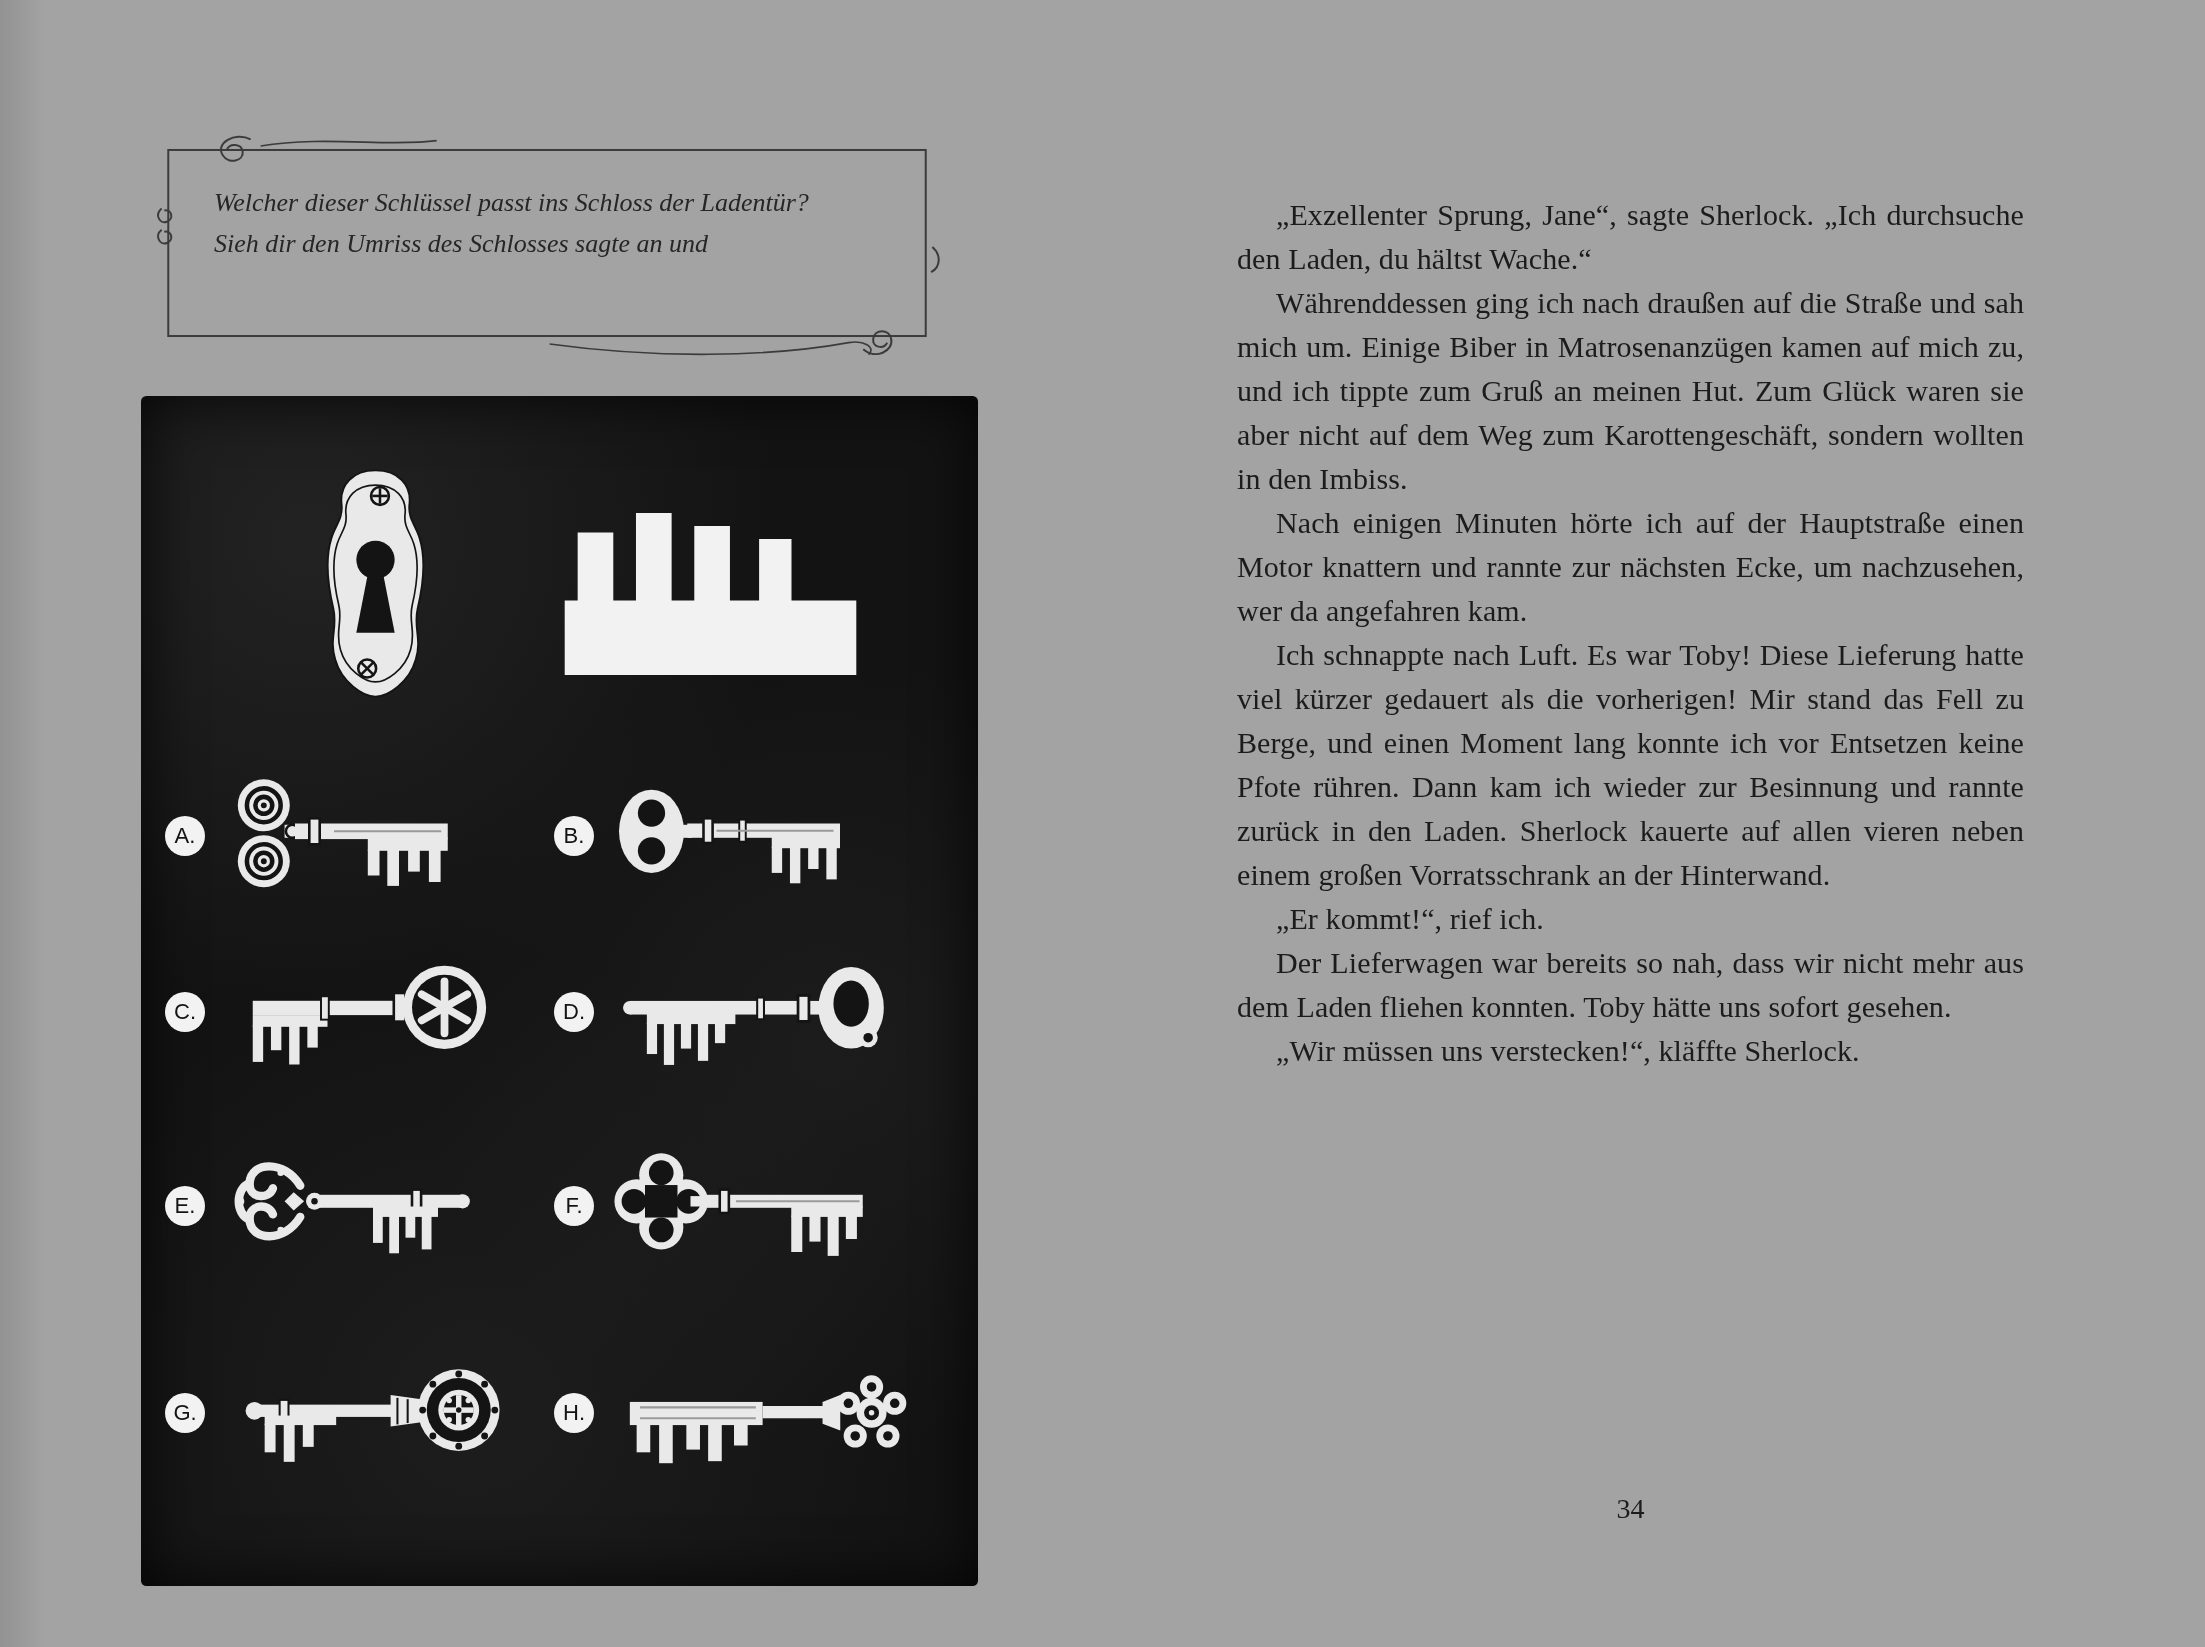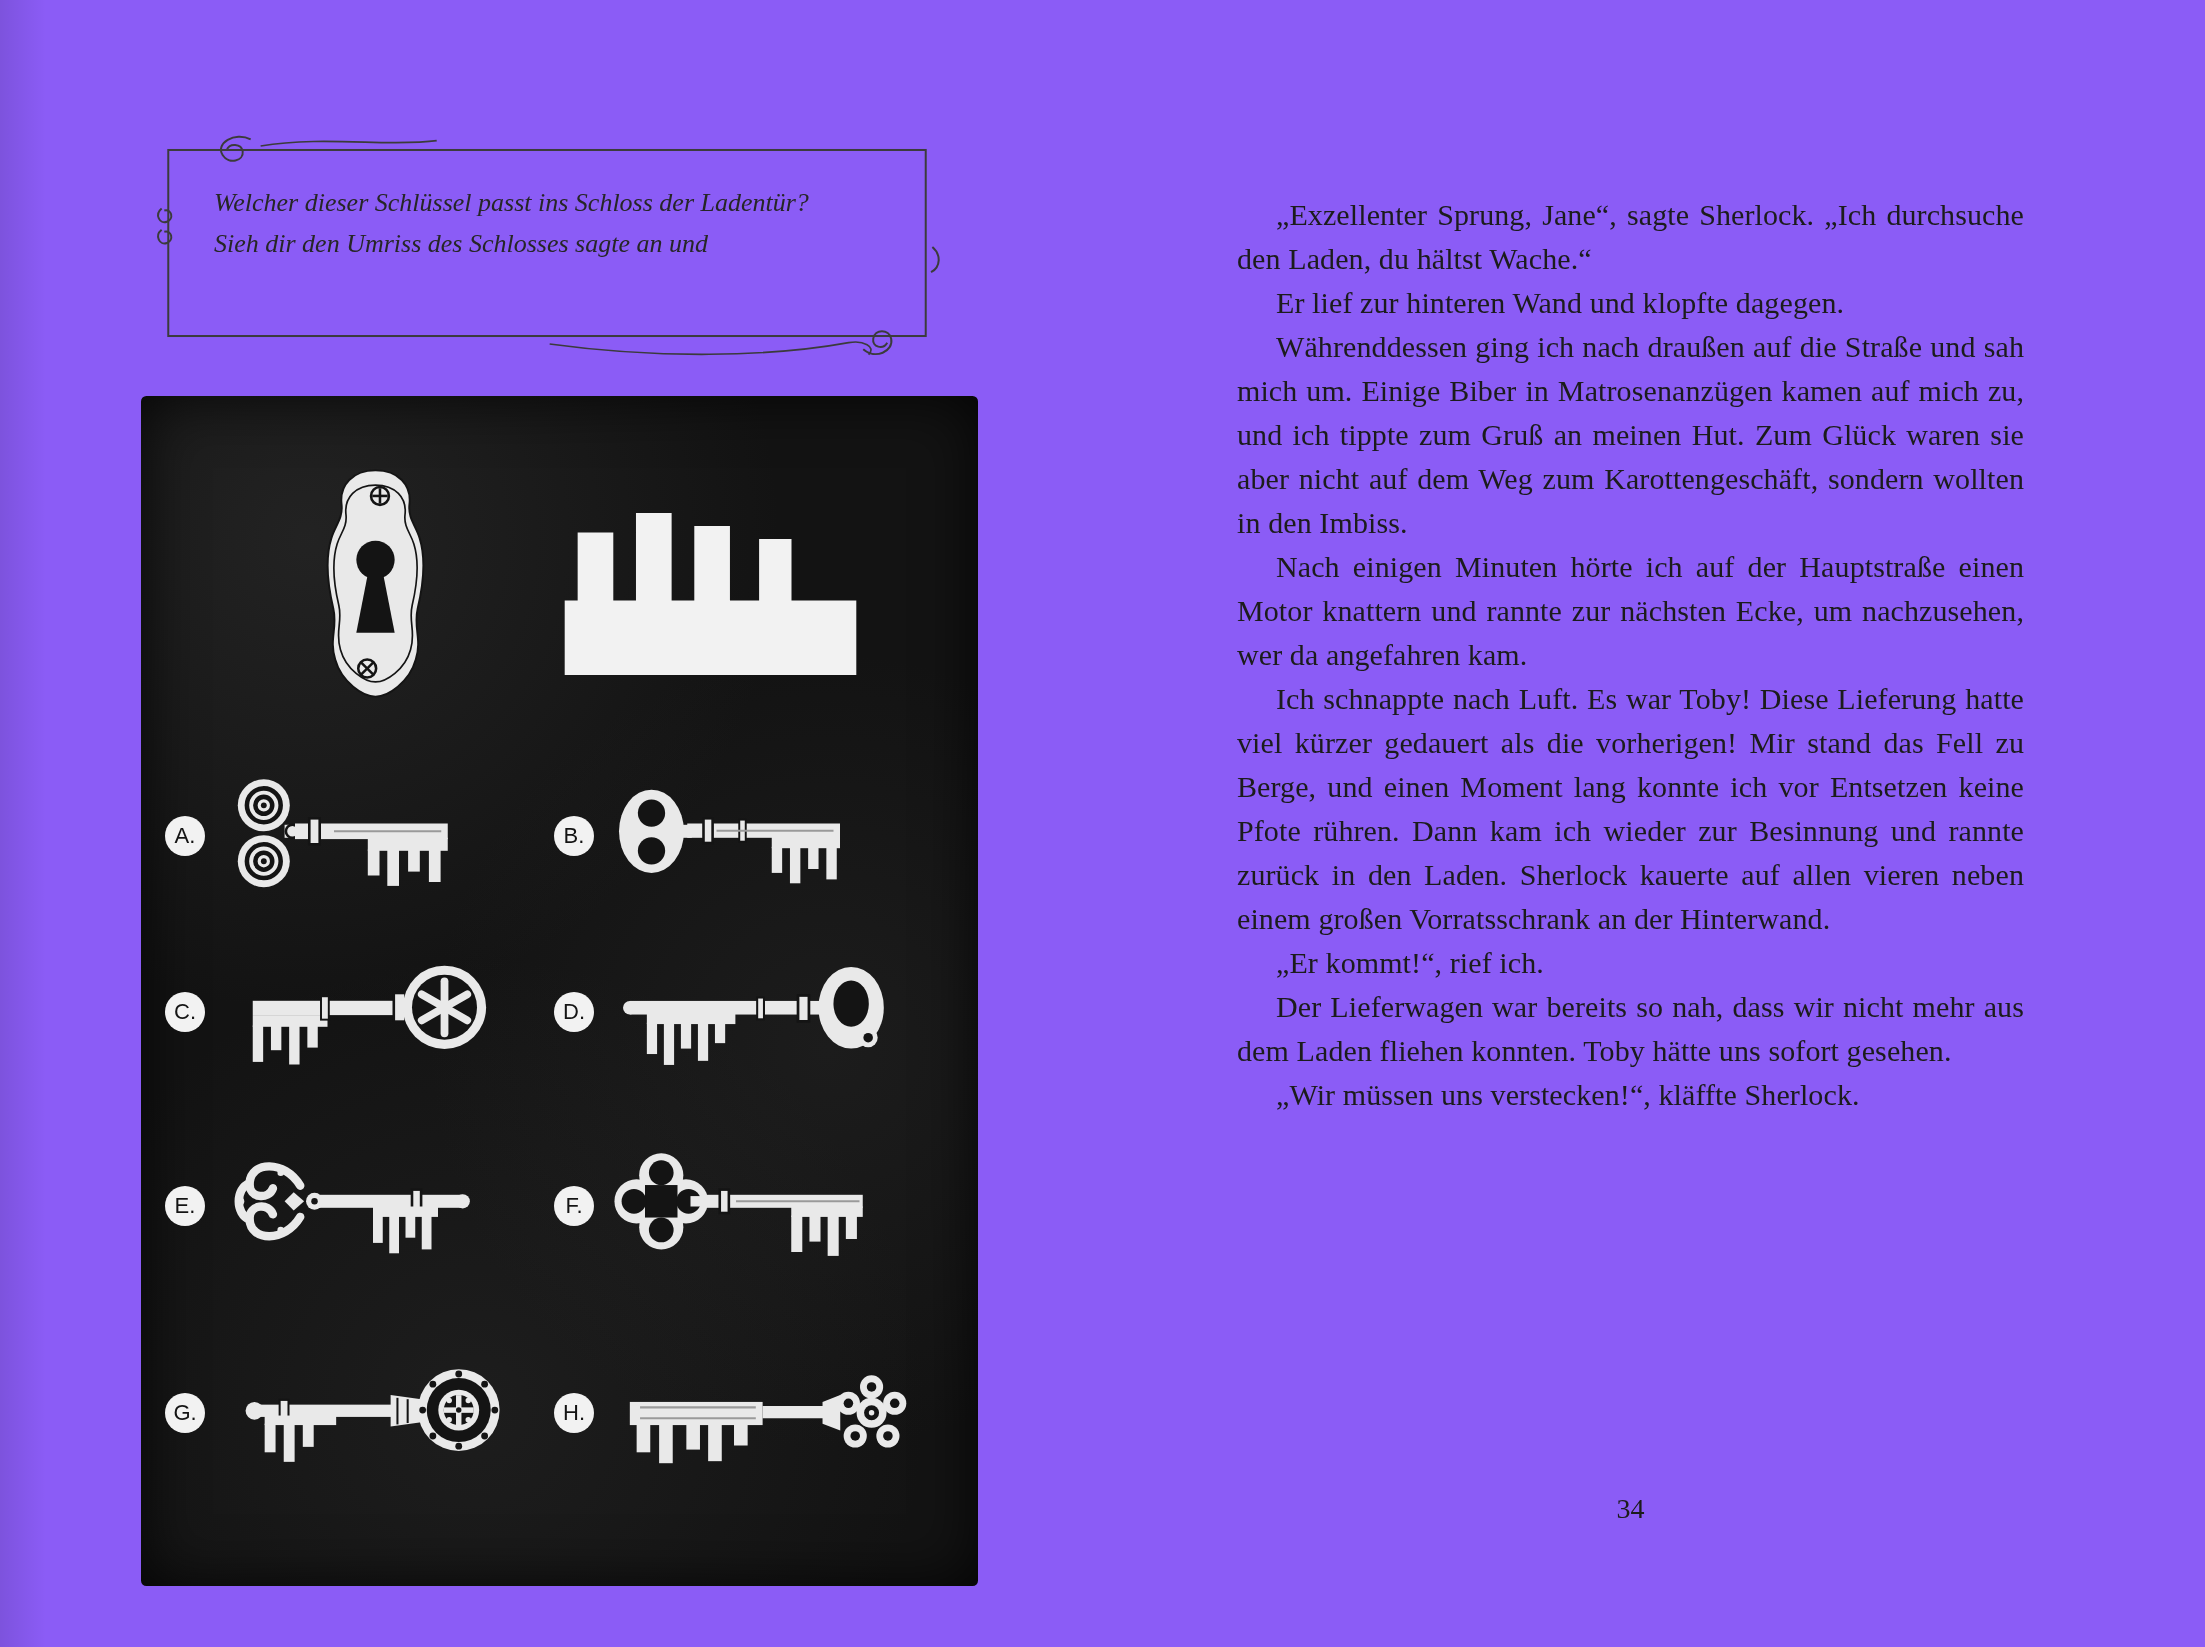--- a/index.html
+++ b/index.html
@@ -1,17 +1,17 @@
 <!DOCTYPE html>
 <html style="font-size:10.6px"><head>
 <meta charset="utf-8">
 <style>
   html,body{margin:0;padding:0;background:#fcfcfc;}
   .spread{
-    position:relative;width:2205px;height:1647px;background:#8b5cf6;overflow:hidden;
+    position:relative;width:2205px;height:1647px;background:#a3a3a3;overflow:hidden;
     font-family:"Liberation Serif","DejaVu Serif",serif;color:#1c1c1c;
   }
   .spine-shadow{
     position:absolute;left:0;top:0;width:46px;height:100%;
     background:linear-gradient(to right,rgba(0,0,0,.10),rgba(0,0,0,0));
     pointer-events:none;
   }
   
   .page-left{position:absolute;left:0;top:0;width:1102px;height:1647px;}
   .puzzle-frame{
@@ -341,21 +341,20 @@
           <circle cx="390" cy="104" r="4" fill="#e9e9e9"></circle>
         </svg>
       </div>
 
     </div>
   </div>
 
   <div class="page-right">
     <div class="story-text">
       <p class="para">„Exzellenter Sprung, Jane“, sagte Sherlock. „Ich durchsuche den Laden, du hältst Wache.“</p>
-      <p class="para">Er lief zur hinteren Wand und klopfte dagegen.</p>
       <p class="para">Währenddessen ging ich nach draußen auf die Straße und sah mich um. Einige Biber in Matrosenanzügen kamen auf mich zu, und ich tippte zum Gruß an meinen Hut. Zum Glück waren sie aber nicht auf dem Weg zum Karottengeschäft, sondern wollten in den Imbiss.</p>
       <p class="para">Nach einigen Minuten hörte ich auf der Hauptstraße einen Motor knattern und rannte zur nächsten Ecke, um nachzusehen, wer da angefahren kam.</p>
       <p class="para">Ich schnappte nach Luft. Es war Toby! Diese Lieferung hatte viel kürzer gedauert als die vorherigen! Mir stand das Fell zu Berge, und einen Moment lang konnte ich vor Entsetzen keine Pfote rühren. Dann kam ich wieder zur Besinnung und rannte zurück in den Laden. Sherlock kauerte auf allen vieren neben einem großen Vorratsschrank an der Hinterwand.</p>
       <p class="para">„Er kommt!“, rief ich.</p>
       <p class="para">Der Lieferwagen war bereits so nah, dass wir nicht mehr aus dem Laden fliehen konnten. Toby hätte uns sofort gesehen.</p>
       <p class="para">„Wir müssen uns verstecken!“, kläffte Sherlock.</p>
     </div>
     <div class="page-number">34</div>
   </div>
 

